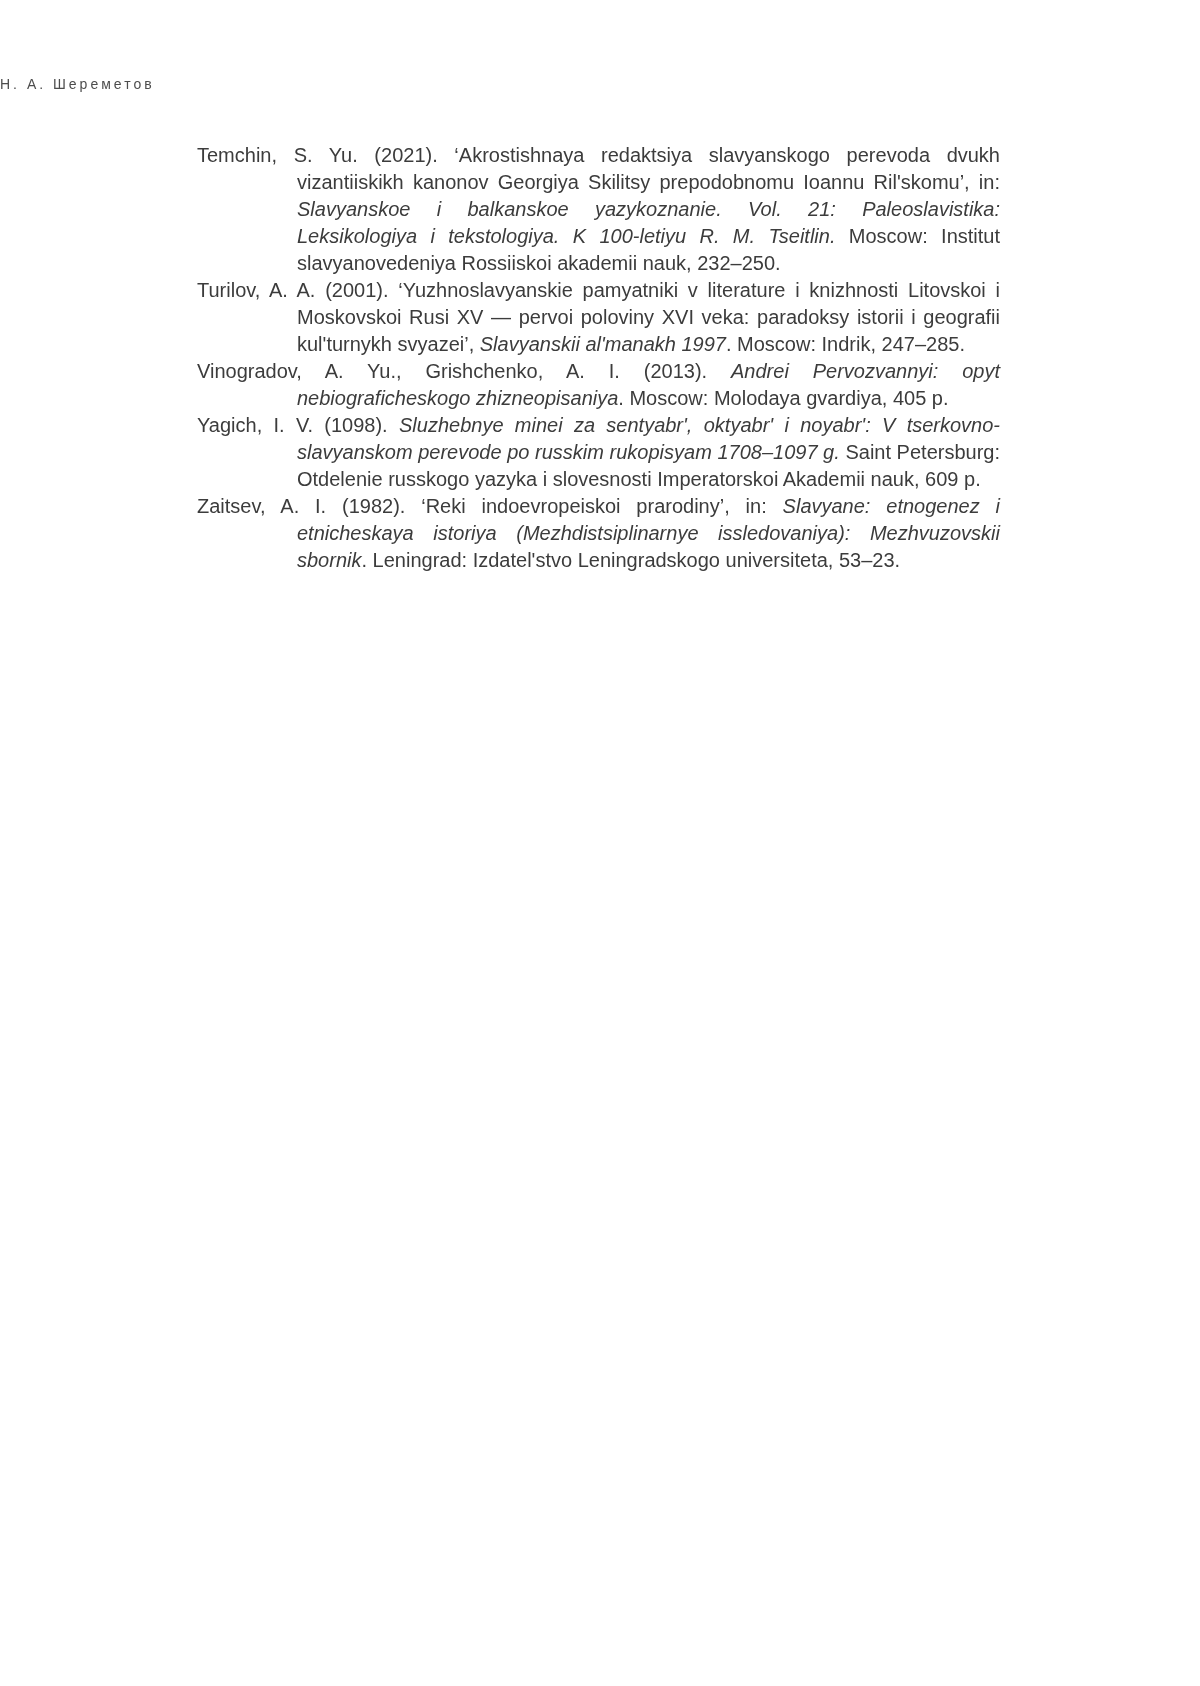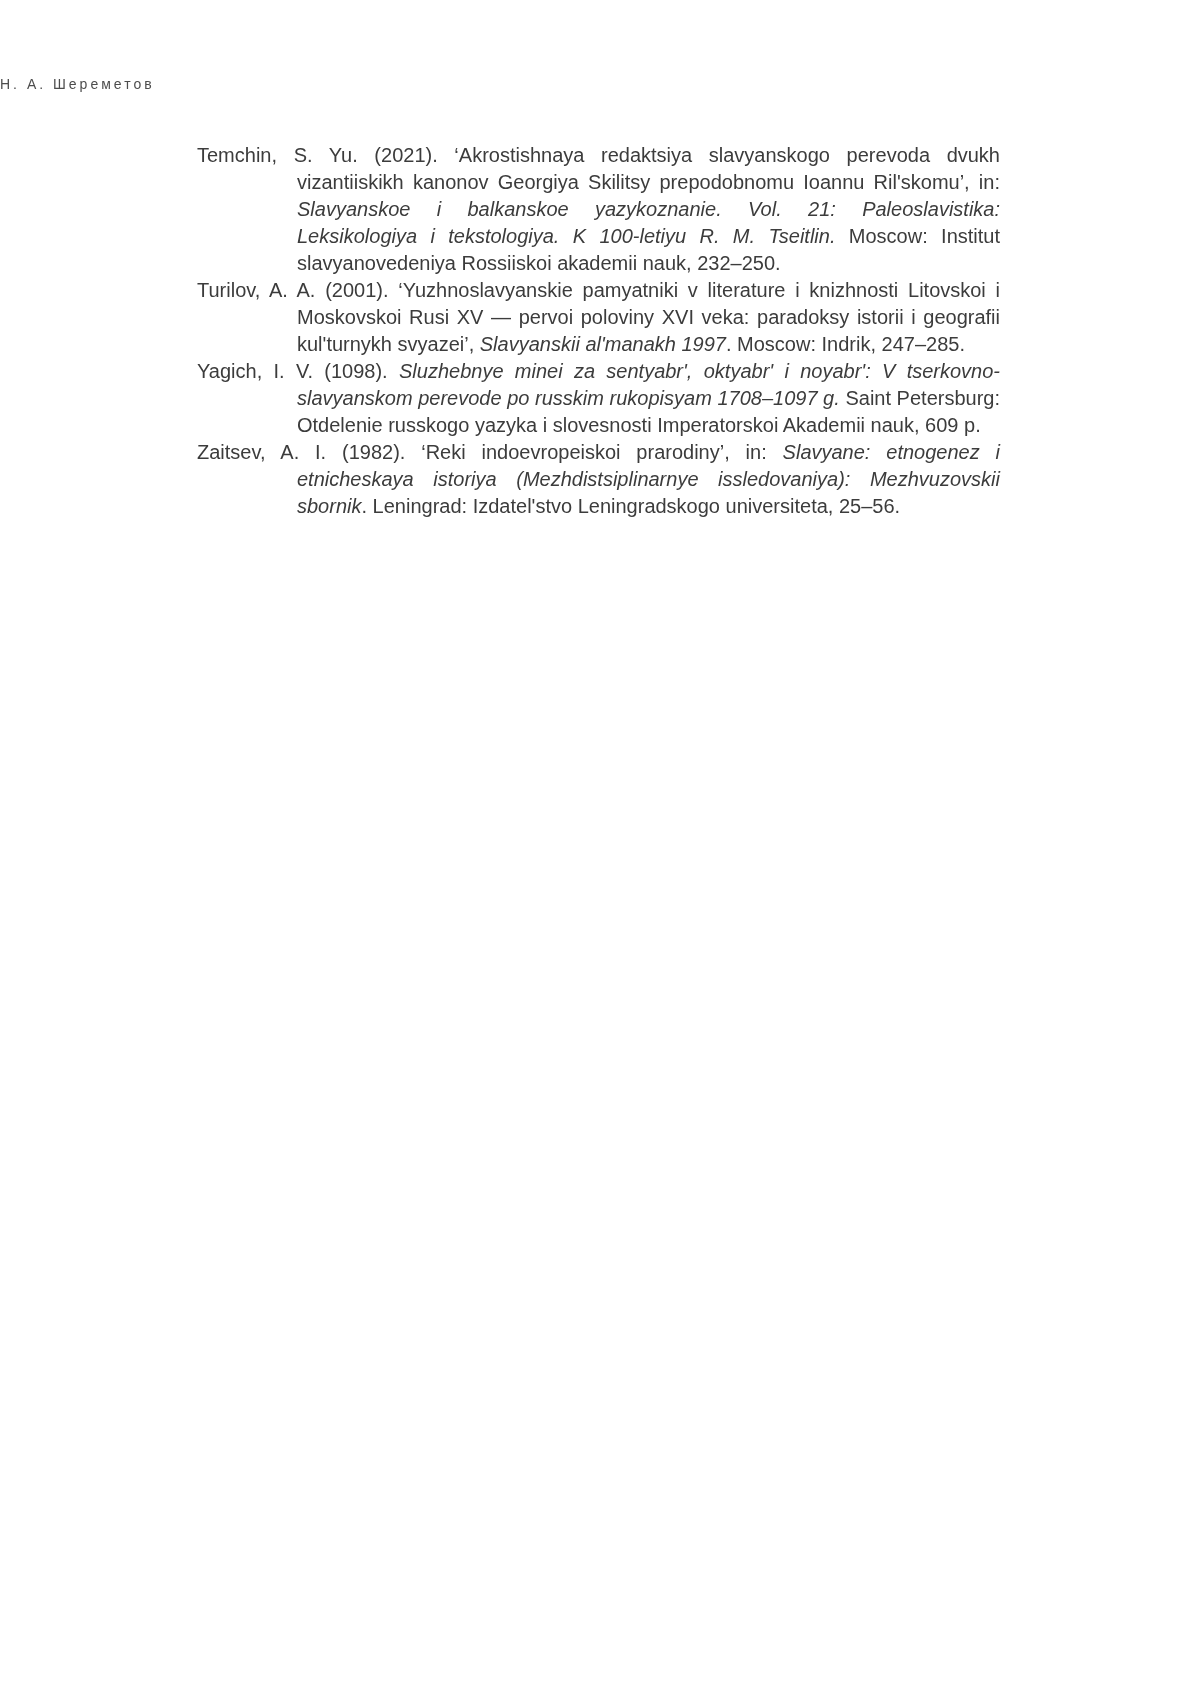--- a/index.html
+++ b/index.html
@@ -47,16 +47,17 @@
 </style>
 </head>
 <body>
 
 <div class="page">
   <div class="running-head">Н. А. Шереметов</div>
 
   <div class="refs">
       <p class="ref"><span>Temchin, S. Yu. (2021). ‘Akrostishnaya redaktsiya slavyanskogo perevoda dvukh vizantiiskikh kanonov Georgiya Skilitsy prepodobnomu Ioannu Ril'skomu’, in: </span><span class="it">Slavyanskoe i balkanskoe yazykoznanie. Vol. 21: Paleoslavistika: Leksikologiya i tekstologiya. K 100-letiyu R. M. Tseitlin.</span><span> Moscow: Institut slavyanovedeniya Rossiiskoi akademii nauk, 232–250.</span></p>
       <p class="ref"><span>Turilov, A. A. (2001). ‘Yuzhnoslavyanskie pamyatniki v literature i knizhnosti Litovskoi i Moskovskoi Rusi XV — pervoi poloviny XVI veka: paradoksy istorii i geografii kul'turnykh svyazei’, </span><span class="it">Slavyanskii al'manakh 1997</span><span>. Moscow: Indrik, 247–285.</span></p>
+      <p class="ref"><span>Vinogradov, A. Yu., Grishchenko, A. I. (2013). </span><span class="it">Andrei Pervozvannyi: opyt nebiograficheskogo zhizneopisaniya</span><span>. Moscow: Molodaya gvardiya, 405 p.</span></p>
       <p class="ref"><span>Yagich, I. V. (1098). </span><span class="it">Sluzhebnye minei za sentyabr', oktyabr' i noyabr': V tserkovno-slavyanskom perevode po russkim rukopisyam 1708–1097 g.</span><span> Saint Petersburg: Otdelenie russkogo yazyka i slovesnosti Imperatorskoi Akademii nauk, 609 p.</span></p>
-      <p class="ref"><span>Zaitsev, A. I. (1982). ‘Reki indoevropeiskoi prarodiny’, in: </span><span class="it">Slavyane: etnogenez i etnicheskaya istoriya (Mezhdistsiplinarnye issledovaniya): Mezhvuzovskii sbornik</span><span>. Leningrad: Izdatel'stvo Leningradskogo universiteta, 25–56.</span></p>
+      <p class="ref"><span>Zaitsev, A. I. (1982). ‘Reki indoevropeiskoi prarodiny’, in: </span><span class="it">Slavyane: etnogenez i etnicheskaya istoriya (Mezhdistsiplinarnye issledovaniya): Mezhvuzovskii sbornik</span><span>. Leningrad: Izdatel'stvo Leningradskogo universiteta, 53–23.</span></p>
     </div>
 </div>
 
 </body></html>

